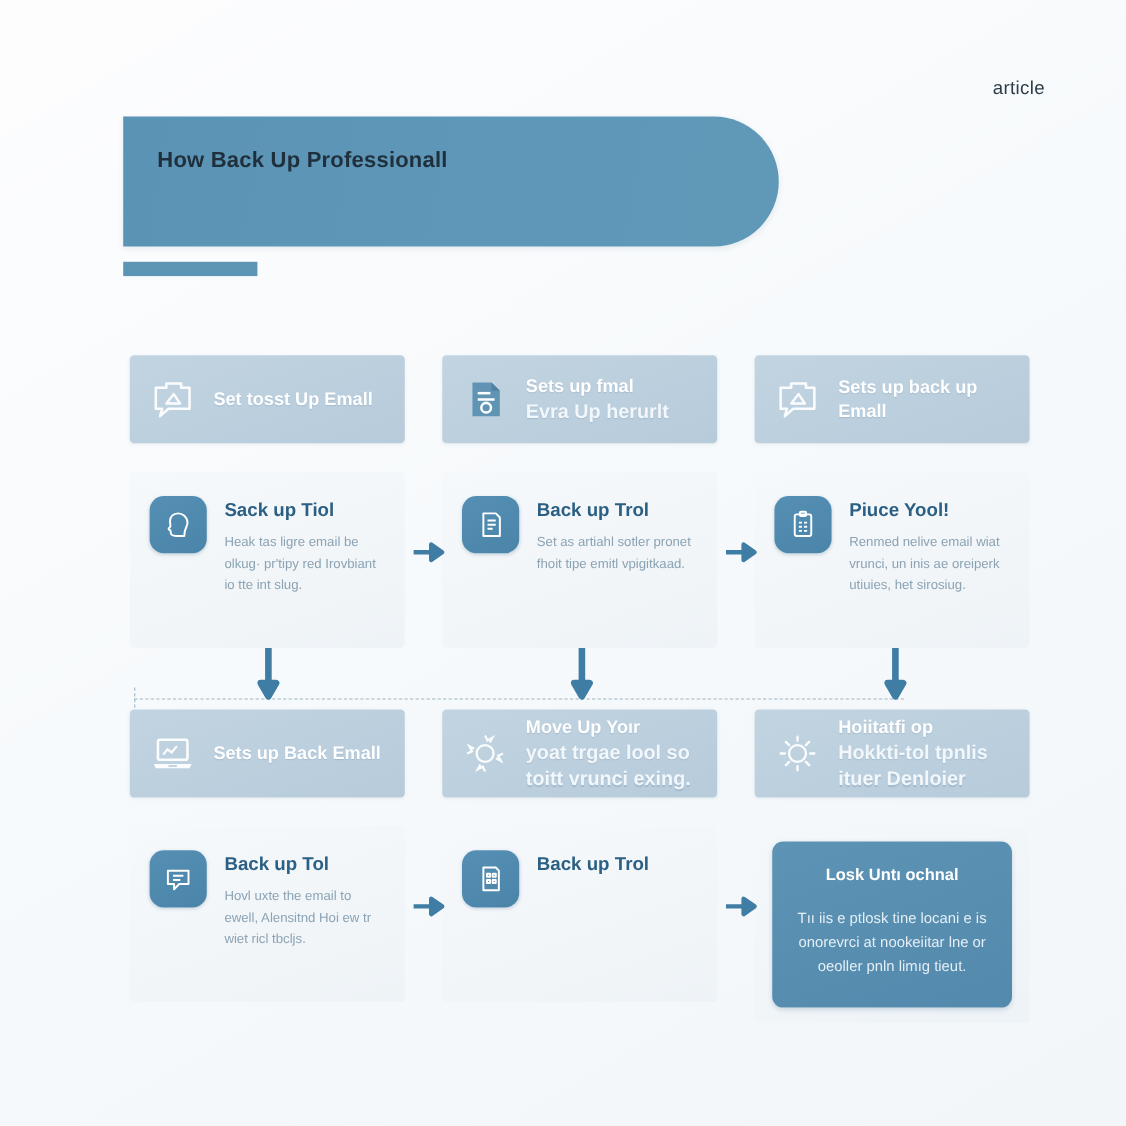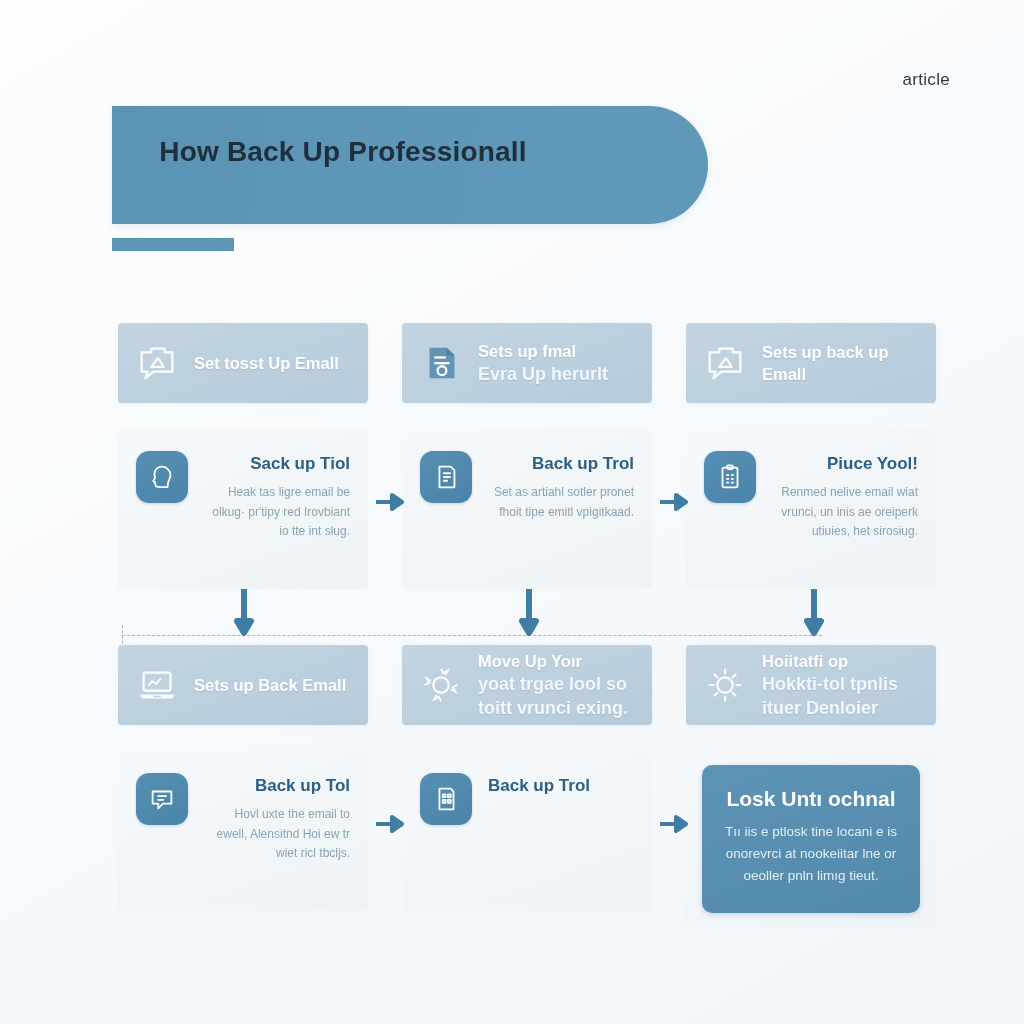--- a/index.html
+++ b/index.html
@@ -37,26 +37,25 @@
     height: 118px;
     background: linear-gradient(100deg, #5a93b4 0%, #5e97b7 55%, #6099b8 100%);
     border-radius: 0 62px 62px 0;
     box-shadow: 0 2px 6px rgba(70,110,135,0.12);
   }
   .title-text {
     position: absolute;
     left: 31px;
     top: 26px;
     width: 400px;
-    font-size: 28px;
+    font-size: 20px;
     font-weight: bold;
     line-height: 1.42;
     color: #1f2f3c;
     letter-spacing: 0.2px;
-    text-align: center;
   }
   .title-underbar {
     position: absolute;
     left: 112px;
     top: 238px;
     width: 122px;
     height: 13px;
     background: #5d95b5;
   }
 
@@ -125,21 +124,21 @@
     flex: 0 0 52px;
     border-radius: 13px;
     background: linear-gradient(155deg, #5590b4 0%, #4a84a8 100%);
     margin-right: 16px;
     display: flex;
     align-items: center;
     justify-content: center;
     box-shadow: 0 1px 3px rgba(70,110,140,0.25);
   }
   .tile svg { width: 30px; height: 30px; }
-  .card-body { padding-top: 2px; text-align: right; }
+  .card-body { padding-top: 2px; }
   .card-title {
     font-size: 17px;
     font-weight: bold;
     color: #2b5f83;
     line-height: 1.3;
     margin-bottom: 8px;
   }
   .card-text {
     font-size: 12px;
     line-height: 1.62;
@@ -154,24 +153,24 @@
     padding: 14px 16px;
   }
   .panel {
     background: linear-gradient(160deg, #5d93b4 0%, #5389ac 100%);
     border-radius: 10px;
     padding: 22px 18px 26px 18px;
     text-align: center;
     box-shadow: 0 2px 5px rgba(70,110,140,0.22);
   }
   .panel-title {
-    font-size: 21px;
+    font-size: 15px;
     font-weight: bold;
     color: #ffffff;
-    margin-bottom: 10px;
+    margin-bottom: 20px;
   }
   .panel-text {
     font-size: 13.5px;
     line-height: 1.62;
     color: #e3eef5;
   }
 
   
   .h-arrow {
     position: absolute;

